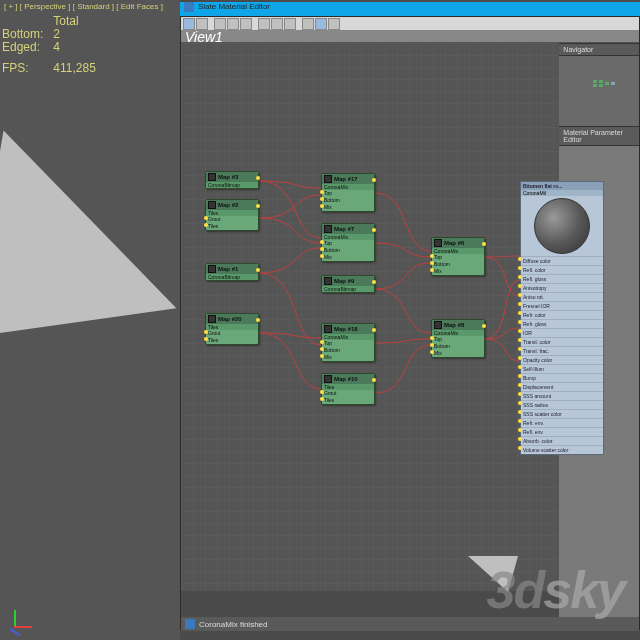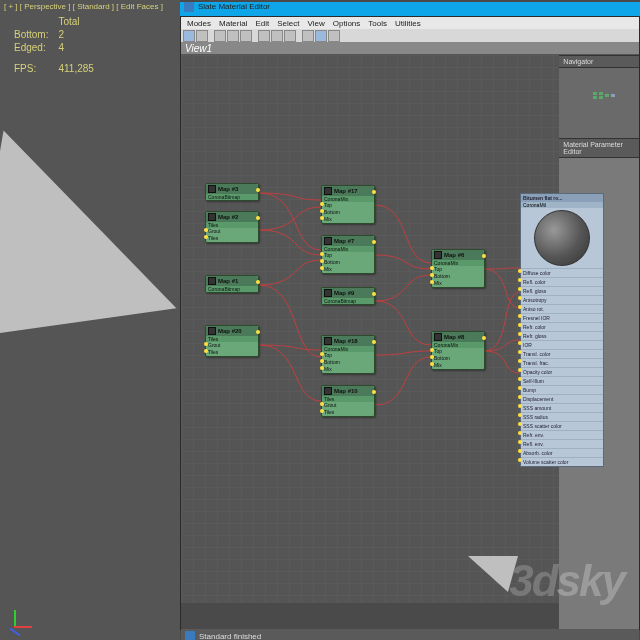--- a/index.html
+++ b/index.html
@@ -1,33 +1,33 @@
 <!DOCTYPE html>
 <html><head>
 <meta charset="utf-8">
 <style>
 *{box-sizing:border-box;margin:0;padding:0;font-family:"Segoe UI",Tahoma,sans-serif}
 body{width:640px;height:640px;background:#4a4a4a;position:relative;overflow:hidden;font-size:7px}
 .vp{position:absolute;left:0;top:0;width:180px;height:640px;background:#555}
 .vp-label{position:absolute;left:4px;top:2px;color:#d6d17a;font-size:8px}
-.stats{position:absolute;left:12px;top:14px;color:#d6d17a;font-size:10px;line-height:11px}
+.stats{position:absolute;left:0;top:14px;color:#d6d17a;font-size:12px;line-height:11px}
 .stats td{padding-right:8px}
 .tri{position:absolute;left:-20px;top:120px;width:0;height:0;border-left:10px solid transparent;border-right:200px solid transparent;border-bottom:200px solid #bfbfbf;transform:rotate(-8deg) skewX(-15deg)}
 .axis{position:absolute;left:8px;bottom:8px;width:28px;height:28px}
 .axis .y{position:absolute;left:6px;bottom:4px;width:2px;height:18px;background:#2dd02d}
 .axis .x{position:absolute;left:6px;bottom:4px;width:18px;height:2px;background:#e04040}
 .axis .z{position:absolute;left:1px;bottom:-1px;width:12px;height:2px;background:#4060e0;transform:rotate(35deg)}
 .sme{position:absolute;left:180px;top:16px;width:460px;height:614px;background:#4a4a4a;border:1px solid #2a2a2a}
 .sme-title{position:absolute;left:180px;top:2px;height:14px;background:#0ea5e9;width:460px;display:flex;padding-left:4px;font-size:8px;color:#222}
 .sme-title .ic{width:10px;height:10px;background:#3a7abf;margin-right:4px}
 .menus{height:12px;background:#e8e8e8;display:flex;align-items:center;gap:8px;padding-left:6px;font-size:8px;color:#222}
 .tbar{height:14px;background:#d8d8d8;display:flex;align-items:center;gap:1px;padding-left:2px;border-bottom:1px solid #888}
 .tb{width:12px;height:12px;background:#c0c0c0;border:1px solid #888}
 .tb.sel{background:#9ab9df}
-.viewlabel{height:12px;background:#888;color:#fff;font-size:10px;font-style:italic;padding:1px 4px;display:flex;align-items:center;border-bottom:1px solid #555}
+.viewlabel{height:12px;background:#888;color:#fff;font-size:14px;font-style:italic;padding:1px 4px;display:flex;align-items:center;border-bottom:1px solid #555}
 .graph{position:relative;width:380px;height:548px;background:#555;background-image:linear-gradient(#5a5a5a 1px,transparent 1px),linear-gradient(90deg,#5a5a5a 1px,transparent 1px);background-size:12px 12px}
 .body{display:flex;height:calc(100% - 38px)}
 .rpanel{width:80px;background:#7a7a7a;display:flex;flex-direction:column}
 .rhdr{background:#5a5a5a;color:#ddd;font-size:7px;padding:2px 4px;border-bottom:1px solid #333;border-top:1px solid #333}
 .nav{flex:0 0 70px;background:#6a6a6a;position:relative}
 .minib{position:absolute;width:4px;height:3px;background:#5aa96a}
 .status{height:14px;background:#5a5a5a;display:flex;align-items:center;padding-left:4px;gap:4px;color:#ddd;font-size:8px}
 .status .sb{width:10px;height:10px;background:#3a7abf}
 .node{position:absolute;background:#6aa87a;border:1px solid #2d4a2d;border-radius:2px;font-size:6px;color:#111;box-shadow:1px 1px 2px rgba(0,0,0,.4)}
 .node .nh{background:#4a7a5a;display:flex;align-items:center;gap:2px;padding:1px 2px;border-radius:2px 2px 0 0}
@@ -39,21 +39,21 @@
 .pin.o{background:#ffe040;right:-2px}
 .pin.i{background:#ffe040;left:-2px}
 .mat{position:absolute;background:#b8c7d8;border:1px solid #5a6a7a;font-size:5px;width:84px}
 .mat .mh{background:#8aa0b8;padding:1px 2px;font-weight:bold;color:#223}
 .mat .sub2{background:#a0b4c8;padding:0 2px}
 .mat .pv{width:56px;height:56px;margin:2px auto;border-radius:50%;background:radial-gradient(circle at 35% 35%,#999,#555 55%,#333);border:1px solid #333}
 .mat .mr{padding:0 2px;line-height:8px;border-top:1px solid #a0b0c0;position:relative;color:#223}
 .mat .mr .pin{left:-3px;background:#ffe040}
 svg.wires{position:absolute;left:0;top:0;width:380px;height:548px;pointer-events:none}
 svg.wires path{stroke:#c04040;stroke-width:1;fill:none}
-.wm{position:absolute;right:16px;bottom:34px;color:#aaa;font-size:44px;font-weight:bold;font-style:italic;opacity:.7;letter-spacing:-2px}
+.wm{position:absolute;right:16px;bottom:20px;color:#aaa;font-size:52px;font-weight:bold;font-style:italic;opacity:.7;letter-spacing:-2px}
 .wm b{color:#888}
 .smalltri{position:absolute;right:122px;bottom:48px;width:0;height:0;border-left:40px solid transparent;border-right:10px solid transparent;border-top:36px solid #bfbfbf}
 .pvspace{flex:1;background:#7a7a7a}
 </style>
 </head>
 <body>
 
 <div class="vp">
   <div class="vp-label">[ + ] [ Perspective ] [ Standard ] [ Edit Faces ]</div>
   <div class="stats">
@@ -88,30 +88,20 @@
       <div class="z"></div>
     </div>
 </div>
 
 <div class="sme-title">
   <div class="ic"></div>
   <span>Slate Material Editor</span>
 </div>
 
 <div class="sme">
-  <div class="menus">
-    <span>Modes</span>
-    <span>Material</span>
-    <span>Edit</span>
-    <span>Select</span>
-    <span>View</span>
-    <span>Options</span>
-    <span>Tools</span>
-    <span>Utilities</span>
-  </div>
   <div class="tbar">
     <div class="tb sel"></div>
     <div class="tb"></div>
     <div style="width:4px"></div>
     <div class="tb"></div>
     <div class="tb"></div>
     <div class="tb"></div>
     <div style="width:4px"></div>
     <div class="tb"></div>
     <div class="tb"></div>
@@ -302,18 +292,18 @@
         <div class="minib" style="left:46px;top:26px"></div>
           <div class="minib" style="left:52px;top:26px;background:#8aa0b8"></div>
       </div>
       <div class="rhdr">Material Parameter Editor</div>
       <div class="pvspace"></div>
     </div>
   </div>
 
   <div class="status">
     <div class="sb"></div>
-    <span>Standard finished</span>
+    <span>CoronaMix finished</span>
   </div>
 </div>
 
 <div class="smalltri"></div>
 <div class="wm"><b>3d</b>sky</div>
 
 </body></html>

